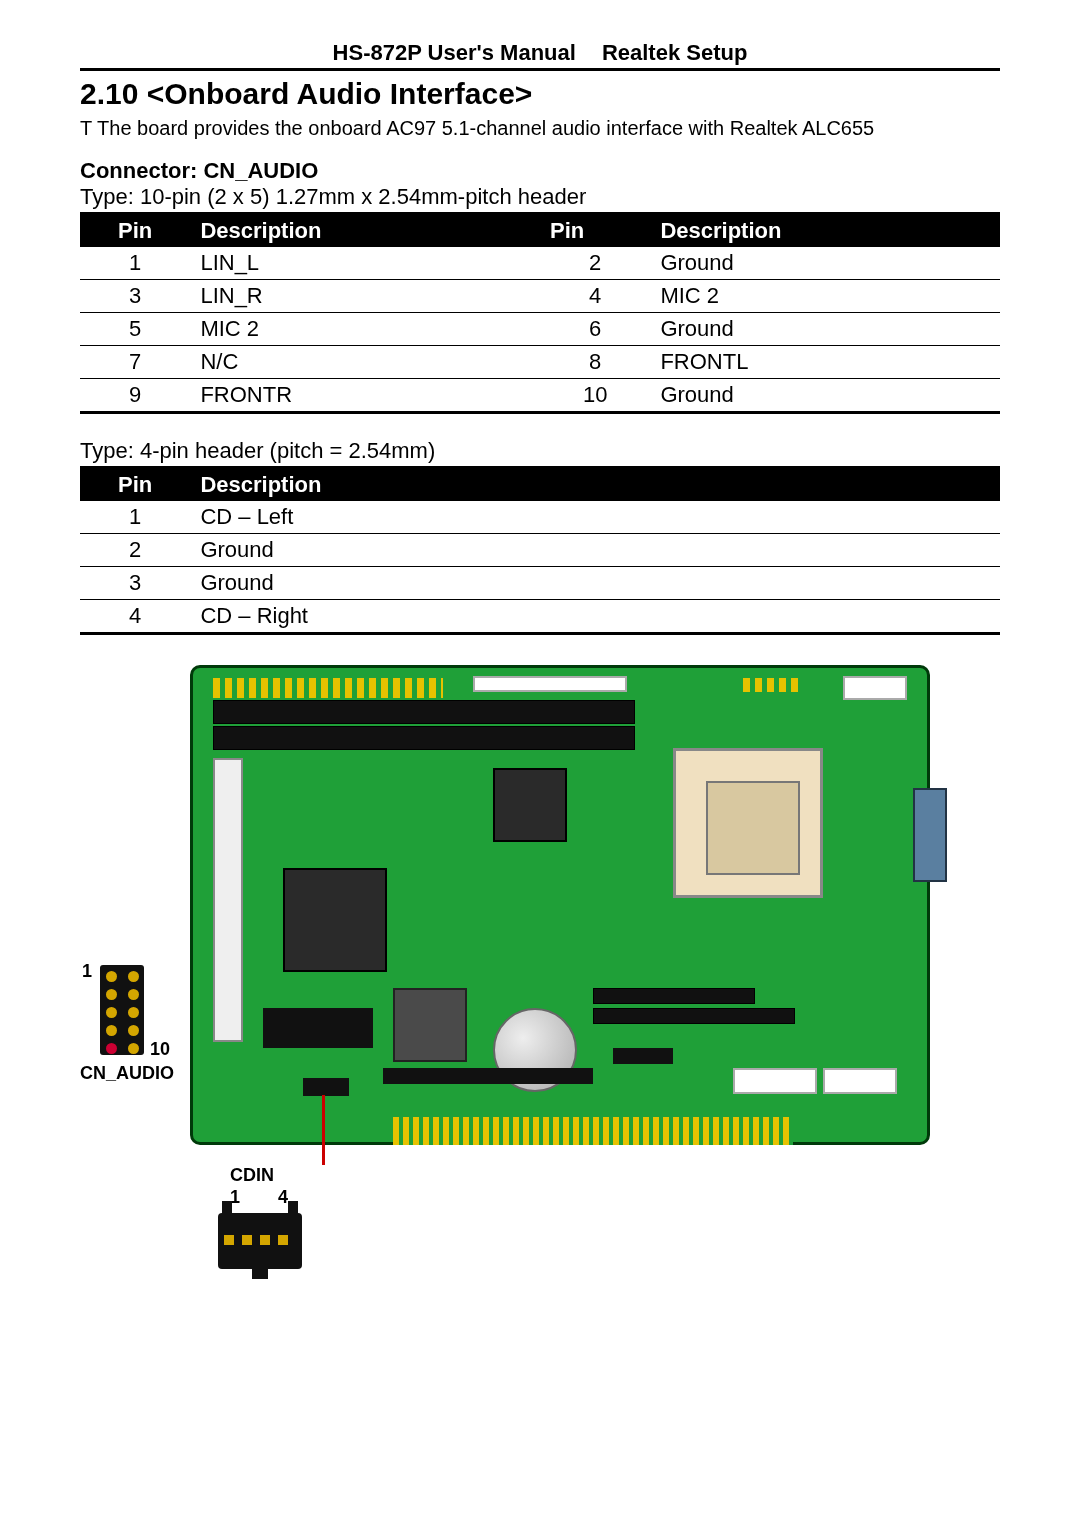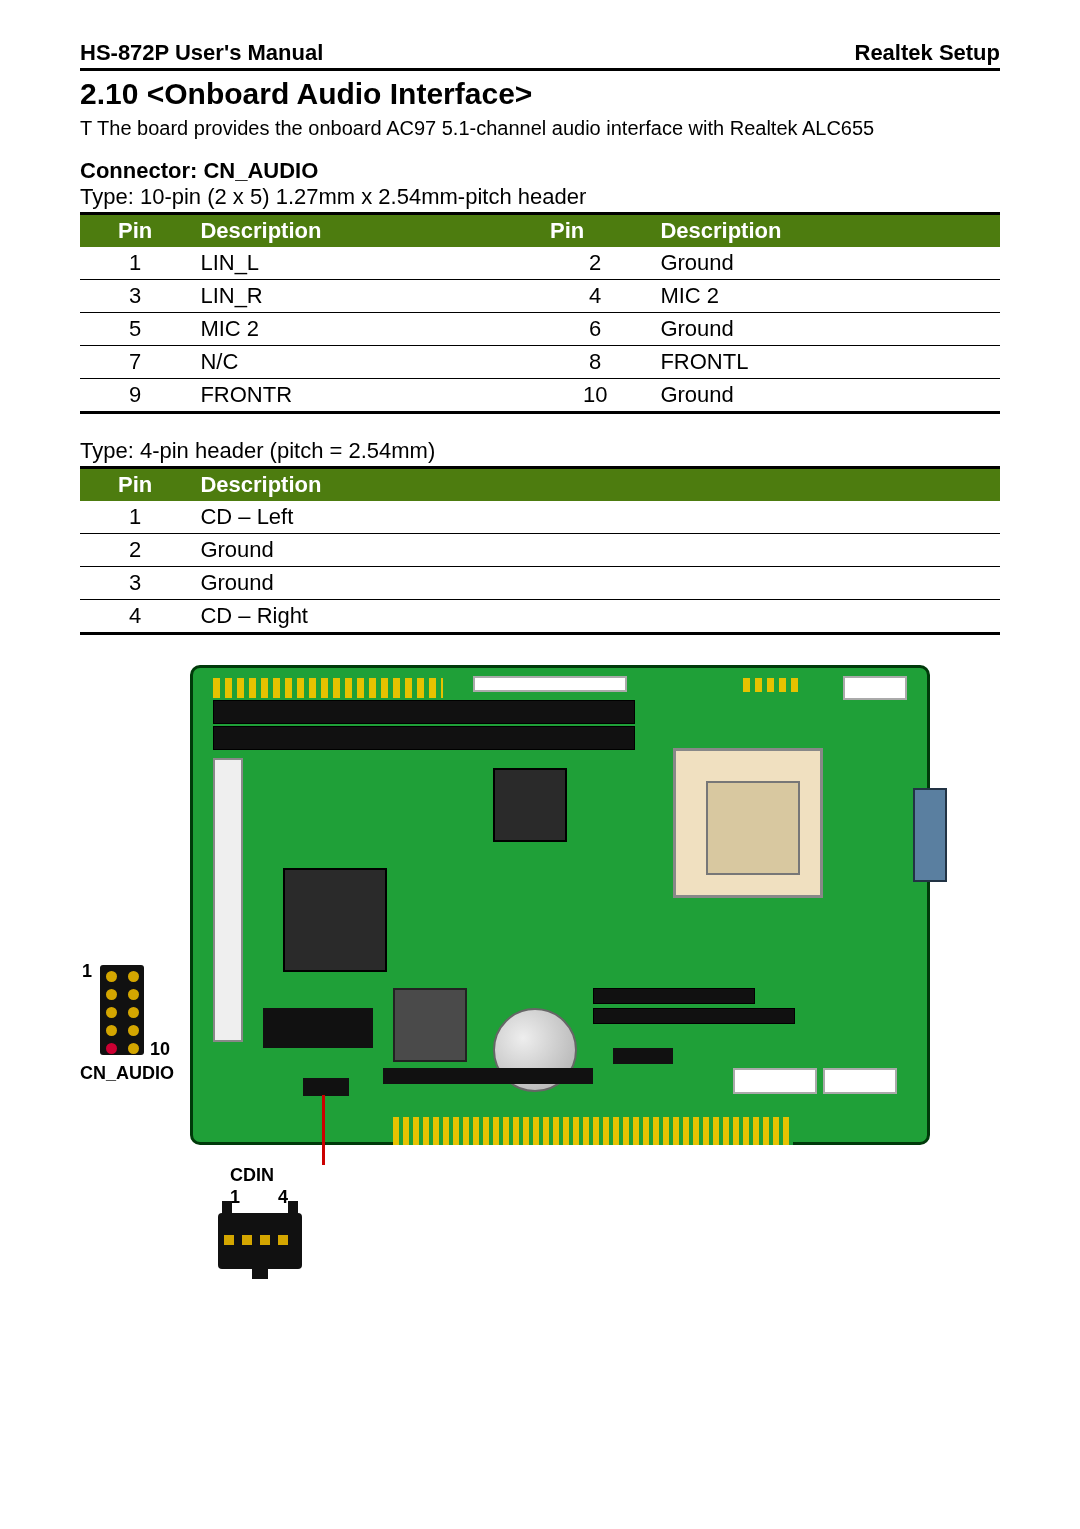--- a/index.html
+++ b/index.html
@@ -11,21 +11,21 @@
   }
   .page {
     width: 1080px;
     height: 1529px;
     box-sizing: border-box;
     padding: 40px 80px 30px 80px;
     position: relative;
   }
   .top-header {
     display: flex;
-    justify-content: space-between;
+    justify-content: center;
     font-weight: bold;
     font-size: 22px;
     border-bottom: 3px solid #000;
     padding-bottom: 2px;
     gap: 26px;
   }
   .section-title {
     font-weight: bold;
     font-size: 30px;
     margin-top: 6px;
@@ -44,21 +44,21 @@
     font-size: 22px;
     margin-bottom: 2px;
   }
   table.pintable {
     width: 100%;
     border-collapse: collapse;
     font-size: 22px;
     margin-bottom: 24px;
   }
   table.pintable thead th {
-    background: #4d7c0f;
+    background: #000000;
     color: #fff;
     font-weight: bold;
     text-align: left;
     padding: 3px 10px;
     border-top: 3px solid #000;
   }
   table.pintable td {
     border-bottom: 1px solid #000;
     padding: 3px 10px;
   }

